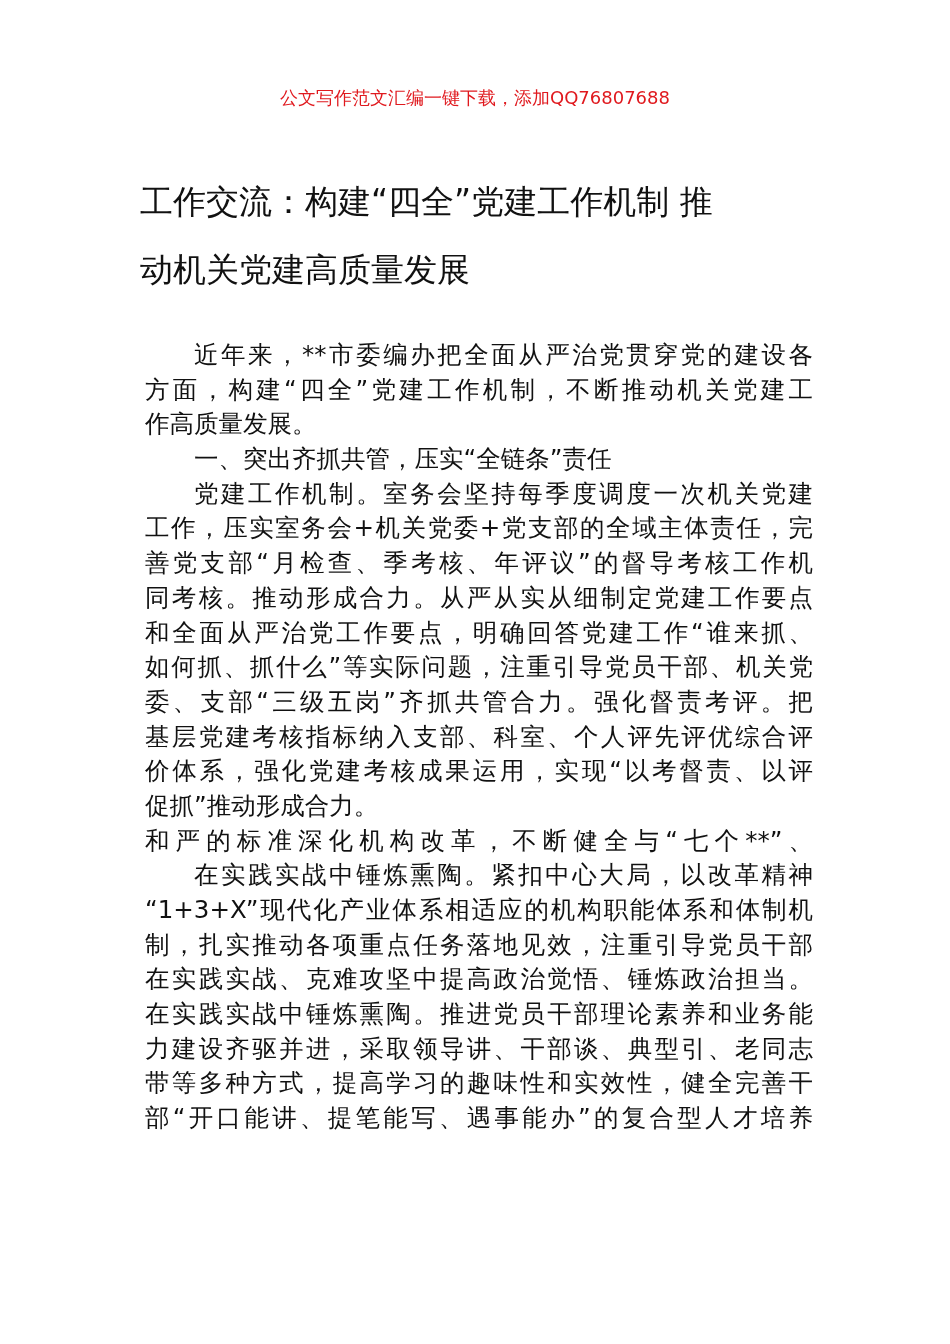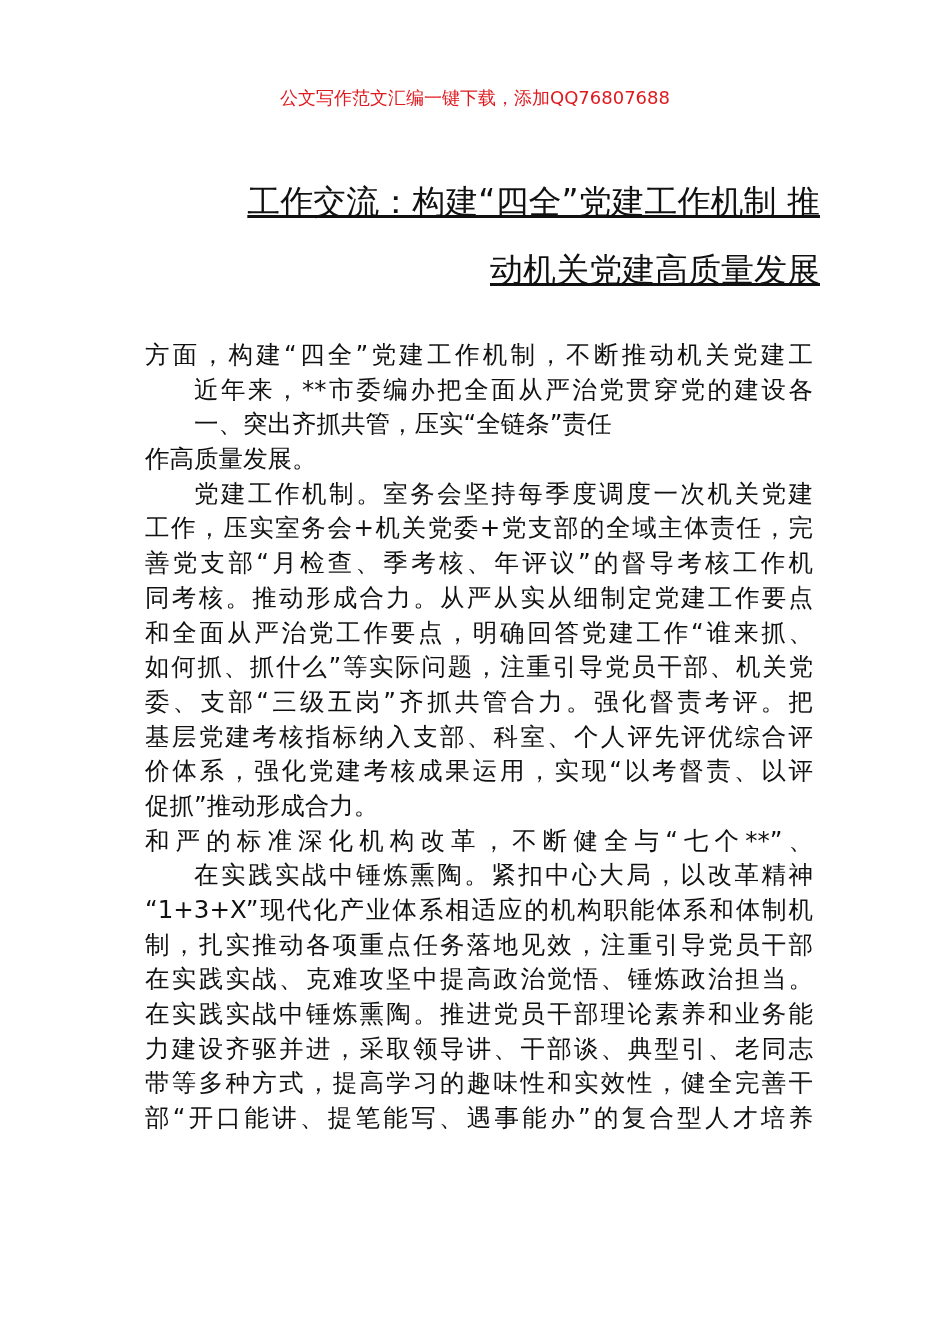--- a/index.html
+++ b/index.html
@@ -4,23 +4,23 @@
   <style>
     html, body { margin: 0; padding: 0; background: #ffffff; }
     body { width: 950px; height: 1344px; position: relative; overflow: hidden; }
     .page { position: absolute; left: 0; top: 0; width: 790px; height: 1344px; background: #ffffff; }
     .banner {
       position: absolute; left: 0; top: 84px; width: 950px; text-align: center;
       font-family: "DejaVu Sans", "Liberation Sans", sans-serif;
       font-size: 18px; line-height: 28px; color: #e0191e; letter-spacing: 0px;
     }
     .title {
-      position: absolute; left: 140px; width: 680px; text-align: right;
+      position: absolute; left: 140px; width: 680px; text-align: left;
       font-family: "DejaVu Sans", "Liberation Sans", sans-serif;
-      font-size: 33px; line-height: 40px; color: #111111; text-decoration: underline;
+      font-size: 33px; line-height: 40px; color: #111111;
     }
     .title.l1 { top: 182px; }
     .title.l2 { top: 250px; }
     .body-text {
       position: absolute; left: 145px; top: 338px; width: 668px;
       font-family: "DejaVu Sans", "Liberation Sans", sans-serif;
       font-size: 24.5px; color: #111111;
     }
     .line { height: 34.7px; line-height: 34.7px; white-space: nowrap; overflow: visible; text-align: justify; text-align-last: justify; }
     .line.last { text-align-last: left; }
@@ -30,24 +30,24 @@
 </head>
 <body>
 
 <div class="page">
   <div class="banner">公文写作范文汇编一键下载，添加QQ76807688</div>
 
   <div class="title l1">工作交流：构建“四全”党建工作机制 推</div>
   <div class="title l2">动机关党建高质量发展</div>
 
   <div class="body-text">
+    <div class="line indent">近年来，**市委编办把全面从严治党贯穿党的建设各</div>
     <div class="line">方面，构建“四全”党建工作机制，不断推动机关党建工</div>
-    <div class="line indent">近年来，**市委编办把全面从严治党贯穿党的建设各</div>
+    <div class="line last">作高质量发展。</div>
     <div class="line indent heading">一、突出齐抓共管，压实“全链条”责任</div>
-    <div class="line last">作高质量发展。</div>
     <div class="line indent">党建工作机制。室务会坚持每季度调度一次机关党建</div>
     <div class="line">工作，压实室务会+机关党委+党支部的全域主体责任，完</div>
     <div class="line">善党支部“月检查、季考核、年评议”的督导考核工作机</div>
     <div class="line">同考核。推动形成合力。从严从实从细制定党建工作要点</div>
     <div class="line">和全面从严治党工作要点，明确回答党建工作“谁来抓、</div>
     <div class="line">如何抓、抓什么”等实际问题，注重引导党员干部、机关党</div>
     <div class="line">委、支部“三级五岗”齐抓共管合力。强化督责考评。把</div>
     <div class="line">基层党建考核指标纳入支部、科室、个人评先评优综合评</div>
     <div class="line">价体系，强化党建考核成果运用，实现“以考督责、以评</div>
     <div class="line last">促抓”推动形成合力。</div>

